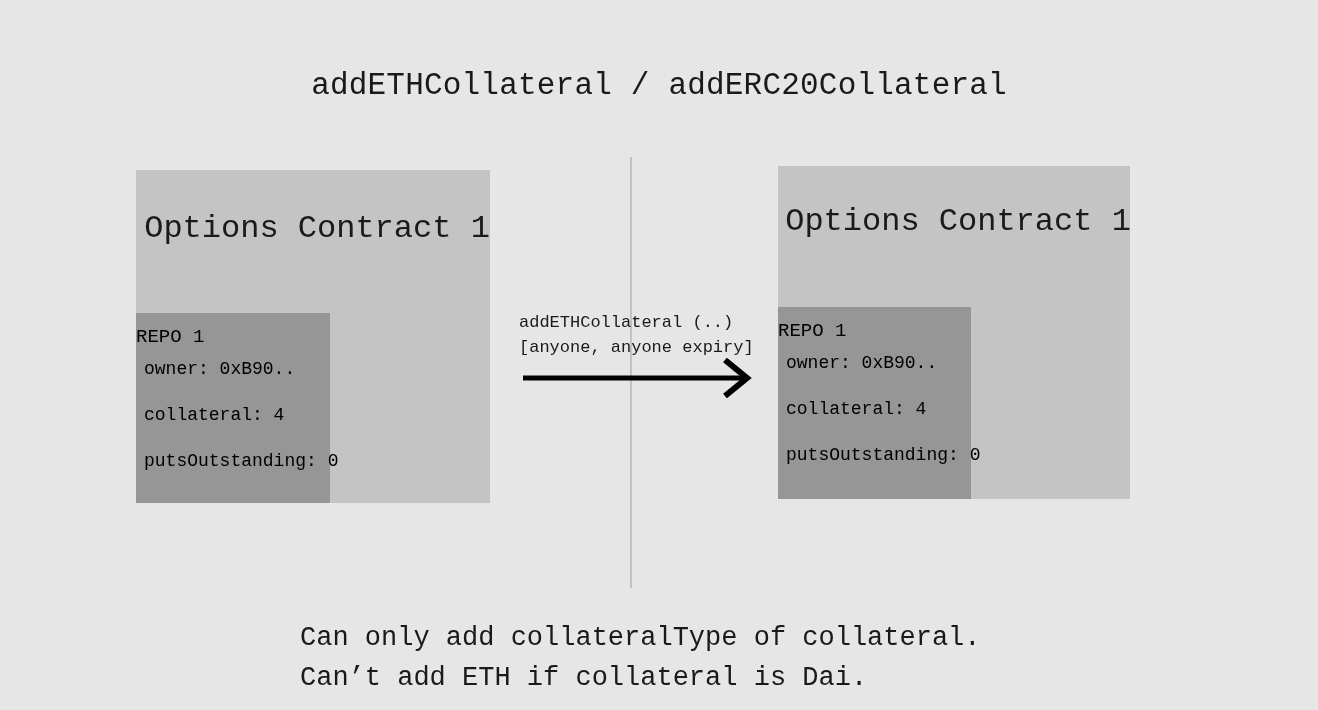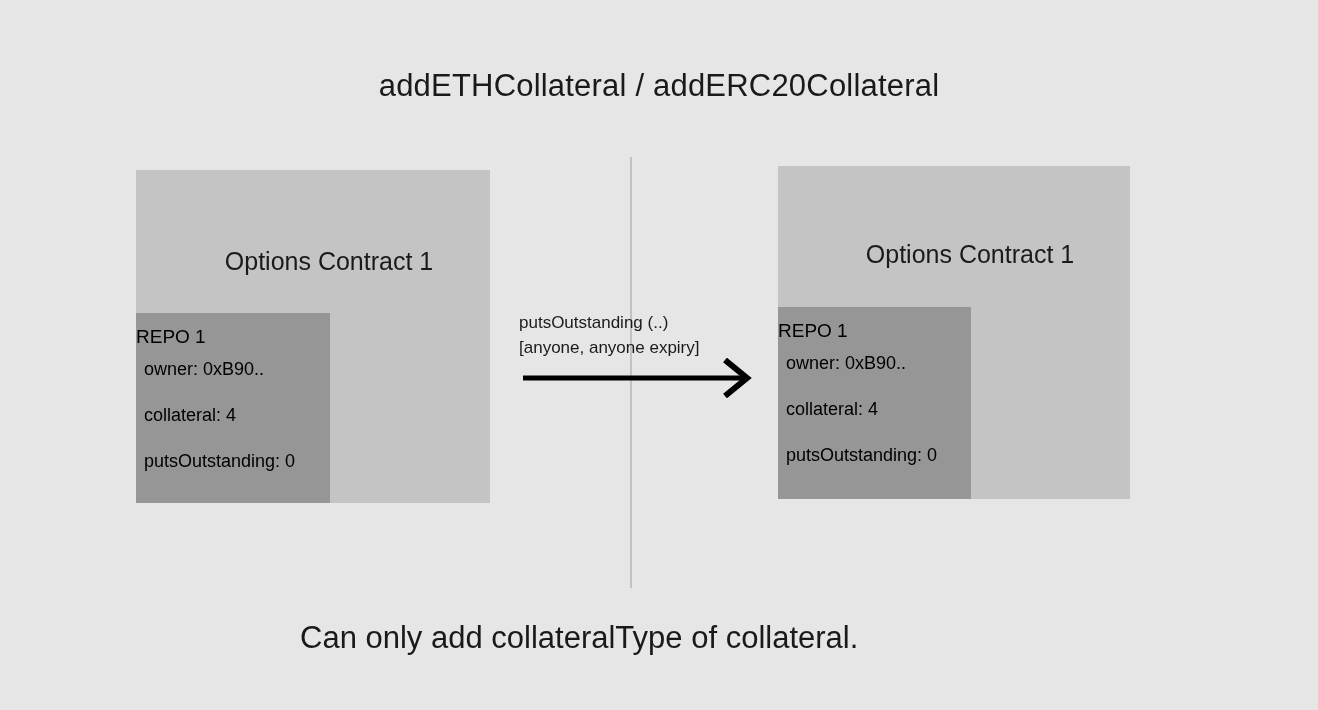--- a/index.html
+++ b/index.html
@@ -12,20 +12,21 @@
     height: 710px;
     background: #e6e6e6;
     font-family: "Liberation Sans", sans-serif;
     color: #111111;
     overflow: hidden;
   }
   #canvas {
     position: relative;
     width: 1318px;
     height: 628px;
+    font-family: Liberation Mono, monospace;
   }
 
   
   .diagram-title {
     position: absolute;
     left: 0;
     top: 66px;
     width: 1318px;
     text-align: center;
     font-size: 31px;
@@ -48,28 +49,27 @@
   
   .contract-box {
     position: absolute;
     background: #c4c4c4;
   }
   .contract-box.left  { left: 136px; top: 170px; width: 354px; height: 333px; }
   .contract-box.right { left: 778px; top: 166px; width: 352px; height: 333px; }
 
   .contract-title {
     position: absolute;
-    left: 16px;
+    left: 4px;
     width: 100%;
     text-align: center;
-    font-size: 25px;
+    font-size: 32px;
     line-height: 36px;
     color: #1a1a1a;
     white-space: nowrap;
-    margin-top: 32px;
   }
   .contract-box.left  .contract-title { top: 41px; }
   .contract-box.right .contract-title { top: 38px; }
 
   
   .repo-box {
     position: absolute;
     background: #969696;
     left: 0;
     bottom: 0;
@@ -120,21 +120,21 @@
     width: 240px;
     height: 40px;
   }
   .arrow-wrap svg { display: block; }
 
   
   .caption {
     position: absolute;
     left: 300px;
     top: 618px;
-    font-size: 31px;
+    font-size: 27px;
     line-height: 40px;
     color: #1a1a1a;
     white-space: nowrap;
   }
 </style>
 </head>
 <body>
 
 <div id="canvas">
 
@@ -149,21 +149,21 @@
       <div class="repo-title">REPO 1</div>
       <div class="repo-fields">
         <div class="repo-field">owner: 0xB90..</div>
         <div class="repo-field">collateral: 4</div>
         <div class="repo-field">putsOutstanding: 0</div>
       </div>
     </div>
   </div>
 
   <div class="arrow-label">
-    <div>putsOutstanding (..)</div>
+    <div>addETHCollateral (..)</div>
     <div>[anyone, anyone expiry]</div>
   </div>
 
   <div class="arrow-wrap">
     <svg width="240" height="40" viewBox="0 0 240 40" xmlns="http://www.w3.org/2000/svg">
       <line x1="5" y1="20" x2="226" y2="20" stroke="#000000" stroke-width="5"></line>
       <polyline points="207,2 229,20 207,38" fill="none" stroke="#000000" stroke-width="6" stroke-linecap="butt" stroke-linejoin="miter"></polyline>
     </svg>
   </div>
 
@@ -175,15 +175,16 @@
       <div class="repo-fields">
         <div class="repo-field">owner: 0xB90..</div>
         <div class="repo-field">collateral: 4</div>
         <div class="repo-field">putsOutstanding: 0</div>
       </div>
     </div>
   </div>
 
   <div class="caption">
     <div>Can only add collateralType of collateral.</div>
+    <div>Can’t add ETH if collateral is Dai.</div>
   </div>
 
 </div>
 
 </body></html>

